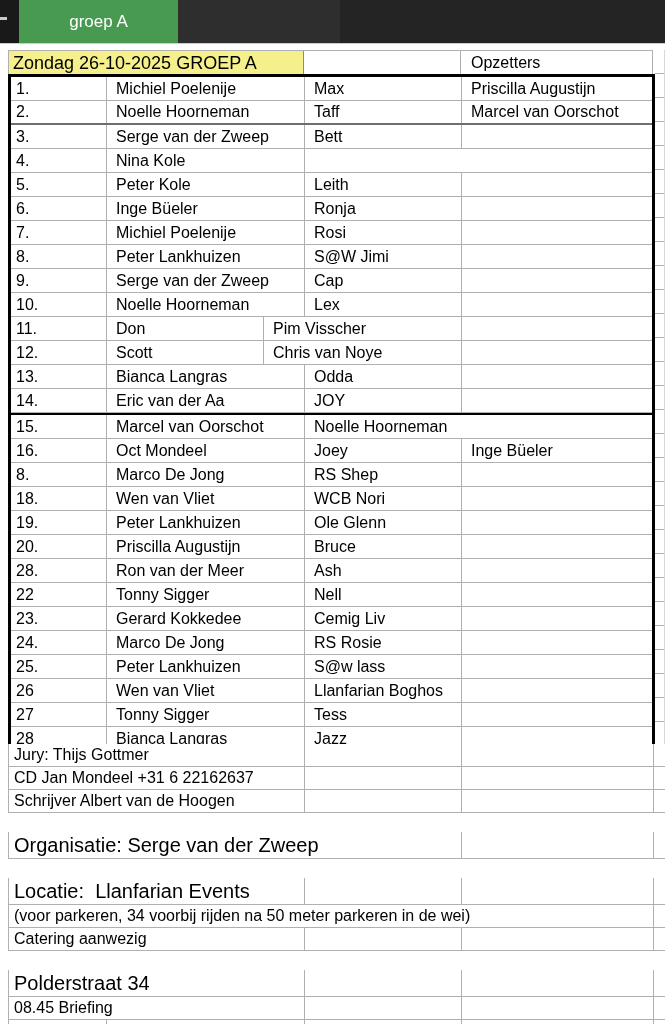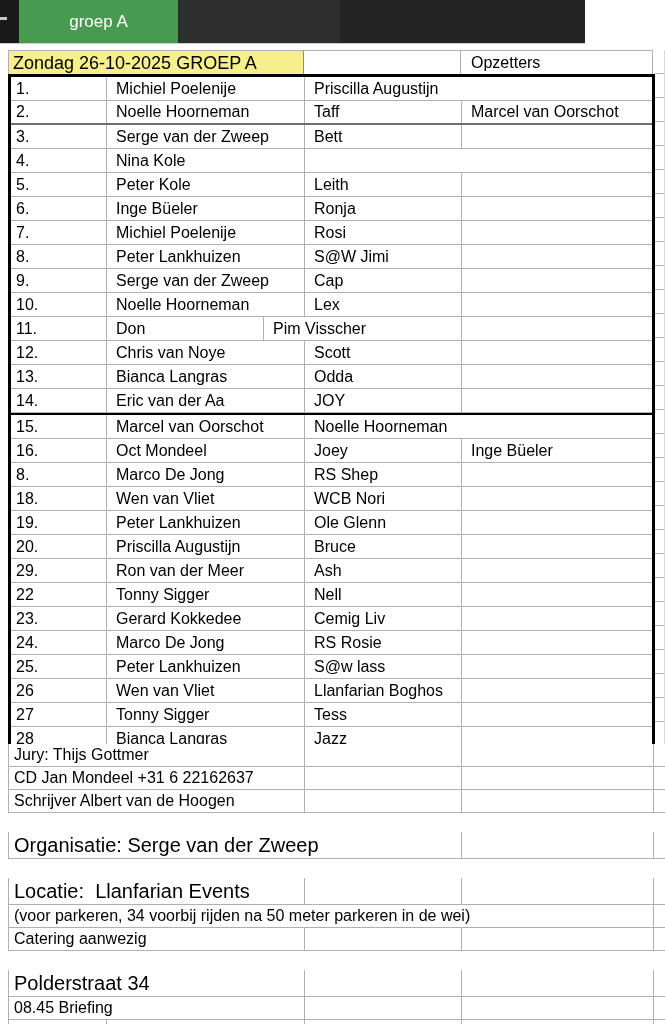--- a/index.html
+++ b/index.html
@@ -1,20 +1,20 @@
 <!DOCTYPE html>
 <html style="--tab-green: #479a50; --tab-bar-dark: #242424; --tab-ghost-dark: #2e2e2e; --tab-edge-dark: #191919; --highlight-yellow: #f6f08c; --grid-line: #b0b0b0; --table-border: #000000; --heavy-line: #6e6e6e;"><head>
 <meta charset="utf-8">
 <style>
   html,body{margin:0;padding:0;background:#fff;}
   .screen{position:relative;width:665px;height:1024px;background:#ffffff;overflow:hidden;
           font-family:"Liberation Sans",sans-serif;color:#000;}
 
   
-  .tabbar{position:absolute;left:0;top:0;width:585px;height:43px;background:var(--tab-bar-dark);
+  .tabbar{position:absolute;left:0;top:0;width:665px;height:43px;background:var(--tab-bar-dark);
           border-bottom:1px solid #cccccc;}
   .tabbar-left{position:absolute;left:0;top:0;width:19px;height:43px;background:var(--tab-edge-dark);}
   .edge-dash{position:absolute;left:0;top:17px;width:7px;height:3px;background:#c9c9c9;}
   .tab-active{position:absolute;left:19px;top:0;width:159px;height:43px;background:var(--tab-green);
               color:#ffffff;font-size:17px;display:flex;align-items:center;justify-content:center;}
   .tab-ghost{position:absolute;left:178px;top:0;width:162px;height:43px;background:var(--tab-ghost-dark);}
 
   
   .header-row{position:absolute;left:8px;top:50px;width:644px;height:24px;display:flex;
               border-top:1px solid var(--grid-line);border-left:1px solid var(--grid-line);}
@@ -70,20 +70,21 @@
     <div class="hcell title">Zondag 26-10-2025 GROEP A</div>
     <div class="hcell blank"></div>
     <div class="hcell opz">Opzetters</div>
   </div>
 
   <div class="table-wrap">
     <div id="rows-block-1">
         <div class="row">
     <div class="cell nr">1.</div>
     <div class="cell handler">Michiel Poelenije</div>
+    <div class="cell dog">Max</div>
     <div class="cell opz">Priscilla Augustijn</div>
   </div>
         <div class="row heavy-after">
     <div class="cell nr">2.</div>
     <div class="cell handler">Noelle Hoorneman</div>
     <div class="cell dog">Taff</div>
     <div class="cell opz">Marcel van Oorschot</div>
   </div>
         <div class="row">
     <div class="cell nr">3.</div>
@@ -133,22 +134,22 @@
     <div class="cell opz"></div>
   </div>
         <div class="row">
     <div class="cell nr">11.</div>
     <div class="cell dog">Don</div>
     <div class="cell handler">Pim Visscher</div>
     <div class="cell opz"></div>
   </div>
         <div class="row">
     <div class="cell nr">12.</div>
+    <div class="cell dog">Scott</div>
     <div class="cell handler">Chris van Noye</div>
-    <div class="cell dog">Scott</div>
     <div class="cell opz"></div>
   </div>
         <div class="row">
     <div class="cell nr">13.</div>
     <div class="cell handler">Bianca Langras</div>
     <div class="cell dog">Odda</div>
     <div class="cell opz"></div>
   </div>
         <div class="row">
     <div class="cell nr">14.</div>
@@ -188,21 +189,21 @@
     <div class="cell dog">Ole Glenn</div>
     <div class="cell opz"></div>
   </div>
         <div class="row">
     <div class="cell nr">20.</div>
     <div class="cell handler">Priscilla Augustijn</div>
     <div class="cell dog">Bruce</div>
     <div class="cell opz"></div>
   </div>
         <div class="row">
-    <div class="cell nr">29.</div>
+    <div class="cell nr">28.</div>
     <div class="cell handler">Ron van der Meer</div>
     <div class="cell dog">Ash</div>
     <div class="cell opz"></div>
   </div>
         <div class="row">
     <div class="cell nr">22</div>
     <div class="cell handler">Tonny Sigger</div>
     <div class="cell dog">Nell</div>
     <div class="cell opz"></div>
   </div>

